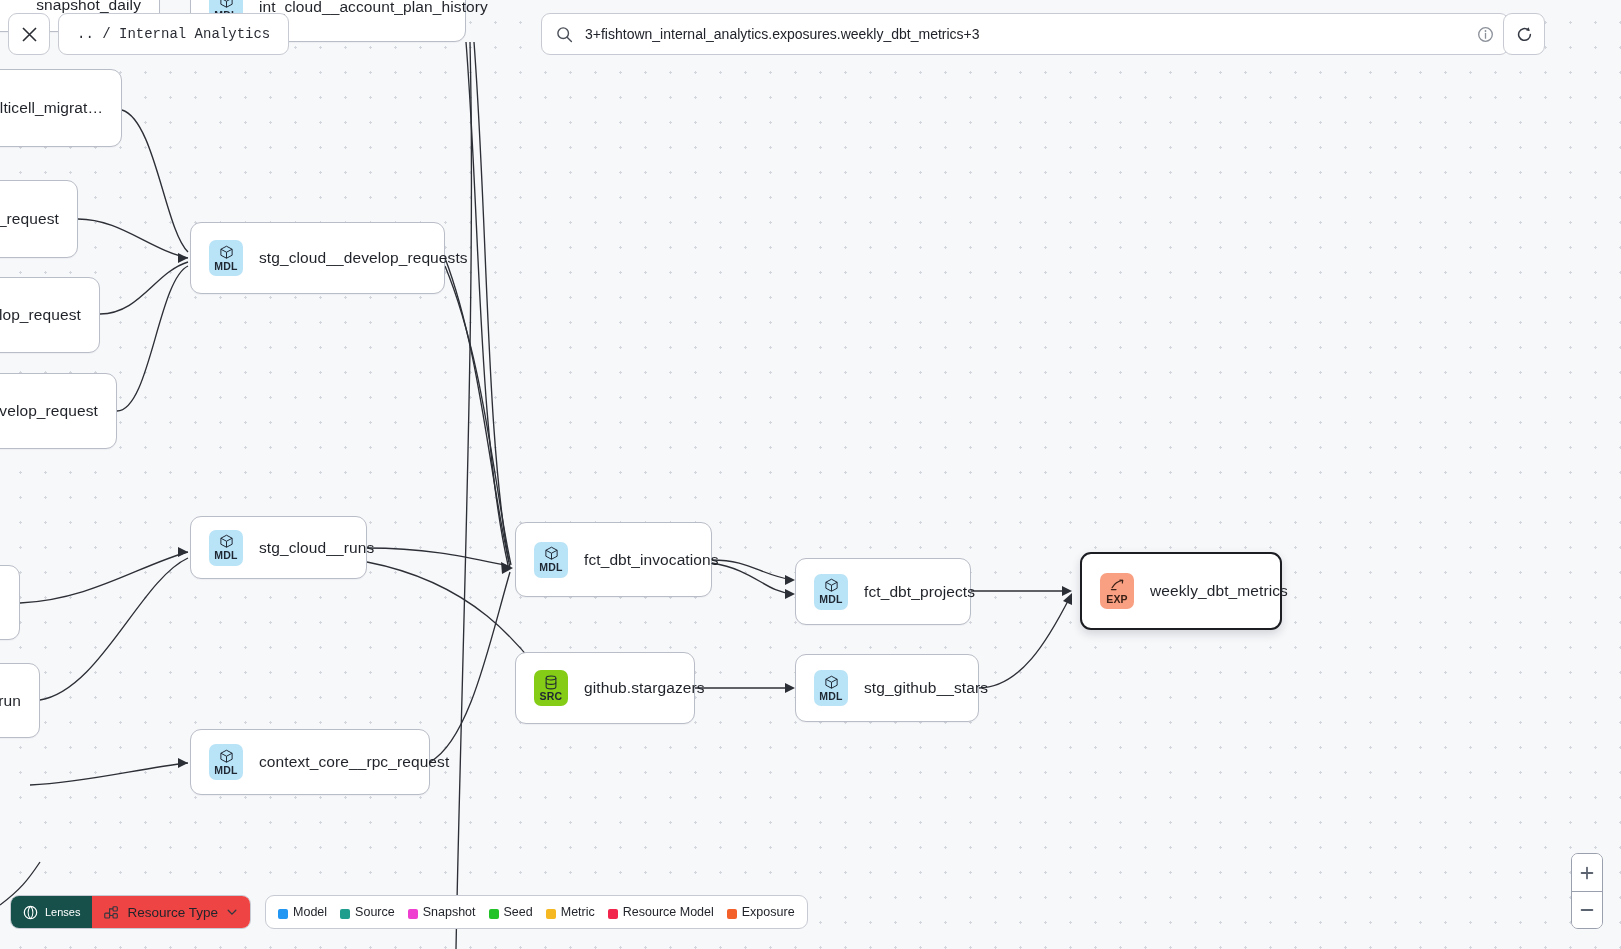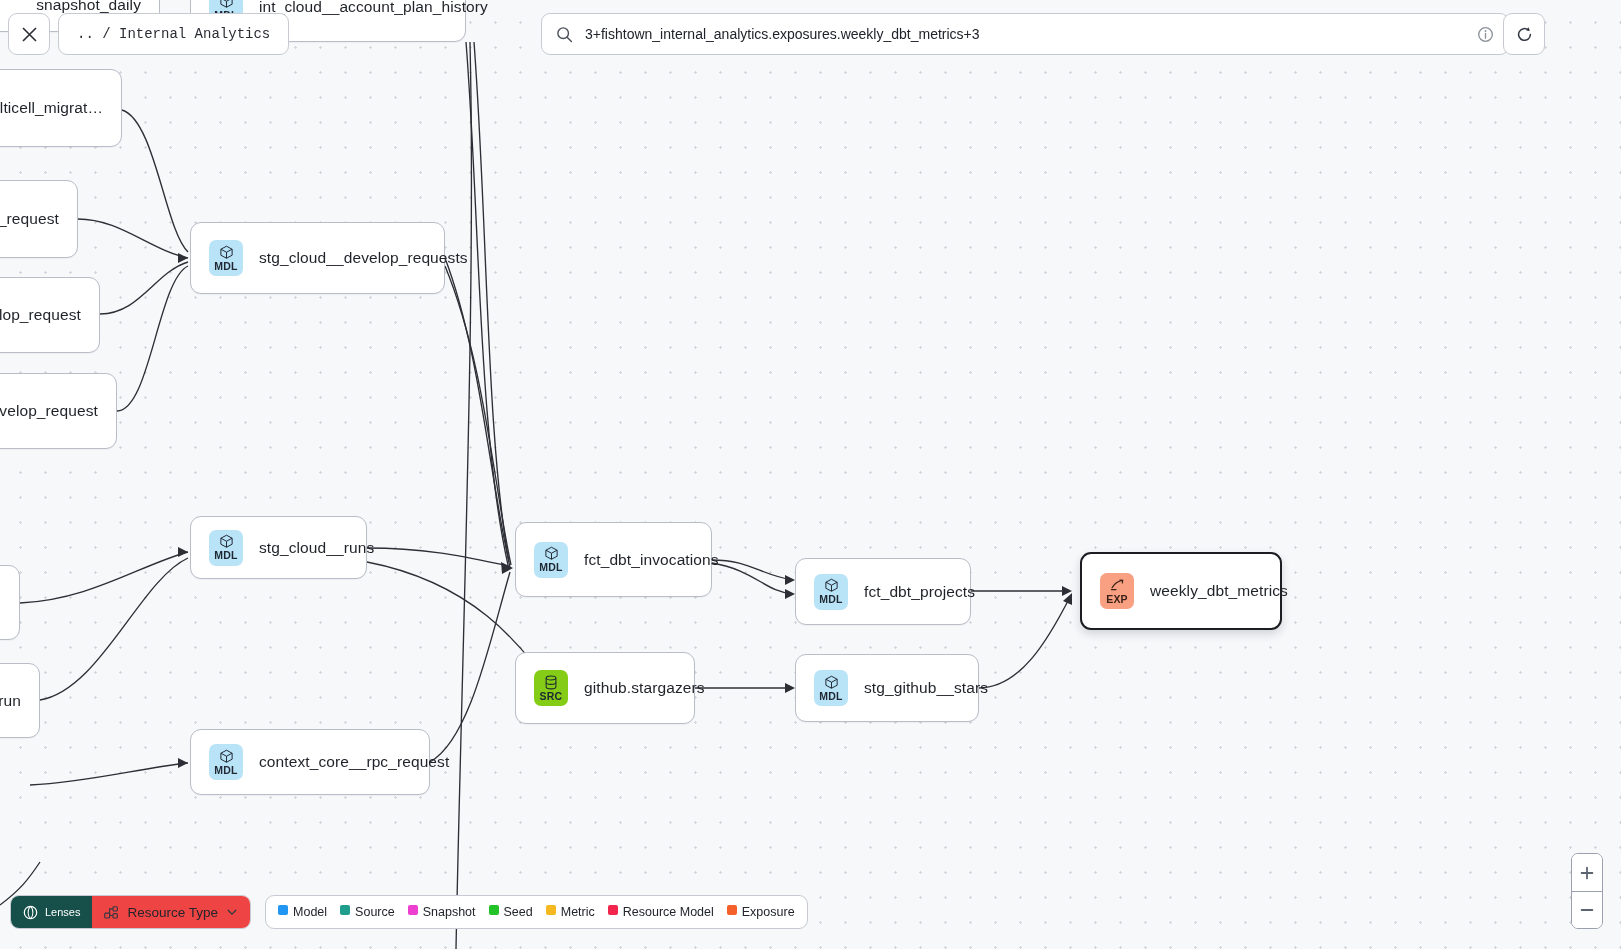--- a/index.html
+++ b/index.html
@@ -126,21 +126,21 @@
   .res-btn {
     background:#ef4444; color:#22252b;
     display:flex; align-items:center; gap:8px;
     padding: 0 12px; font-size:13.5px; cursor:pointer;
   }
   .legend {
     height: 34px;
     background:#fff; border:1px solid #c7cad2; border-radius: 9px;
     display:flex; align-items:center; gap: 13px; padding: 0 12px;
   }
-  .legend-item { display:flex; align-items:flex-start; gap:5px; font-size:12.5px; color:#22252b; }
+  .legend-item { display:flex; align-items:flex-end; gap:5px; font-size:12.5px; color:#22252b; }
   .swatch { width: 10px; height: 10px; border-radius: 2px; flex:none; }
 
   
   .zoom-ctl {
     position:absolute; right: 18px; bottom: 20px;
     width: 32px;
     background:#fff; border:1px solid #9aa0ad; border-radius: 7px;
     overflow:hidden; z-index: 30;
   }
   .zoom-ctl button {

